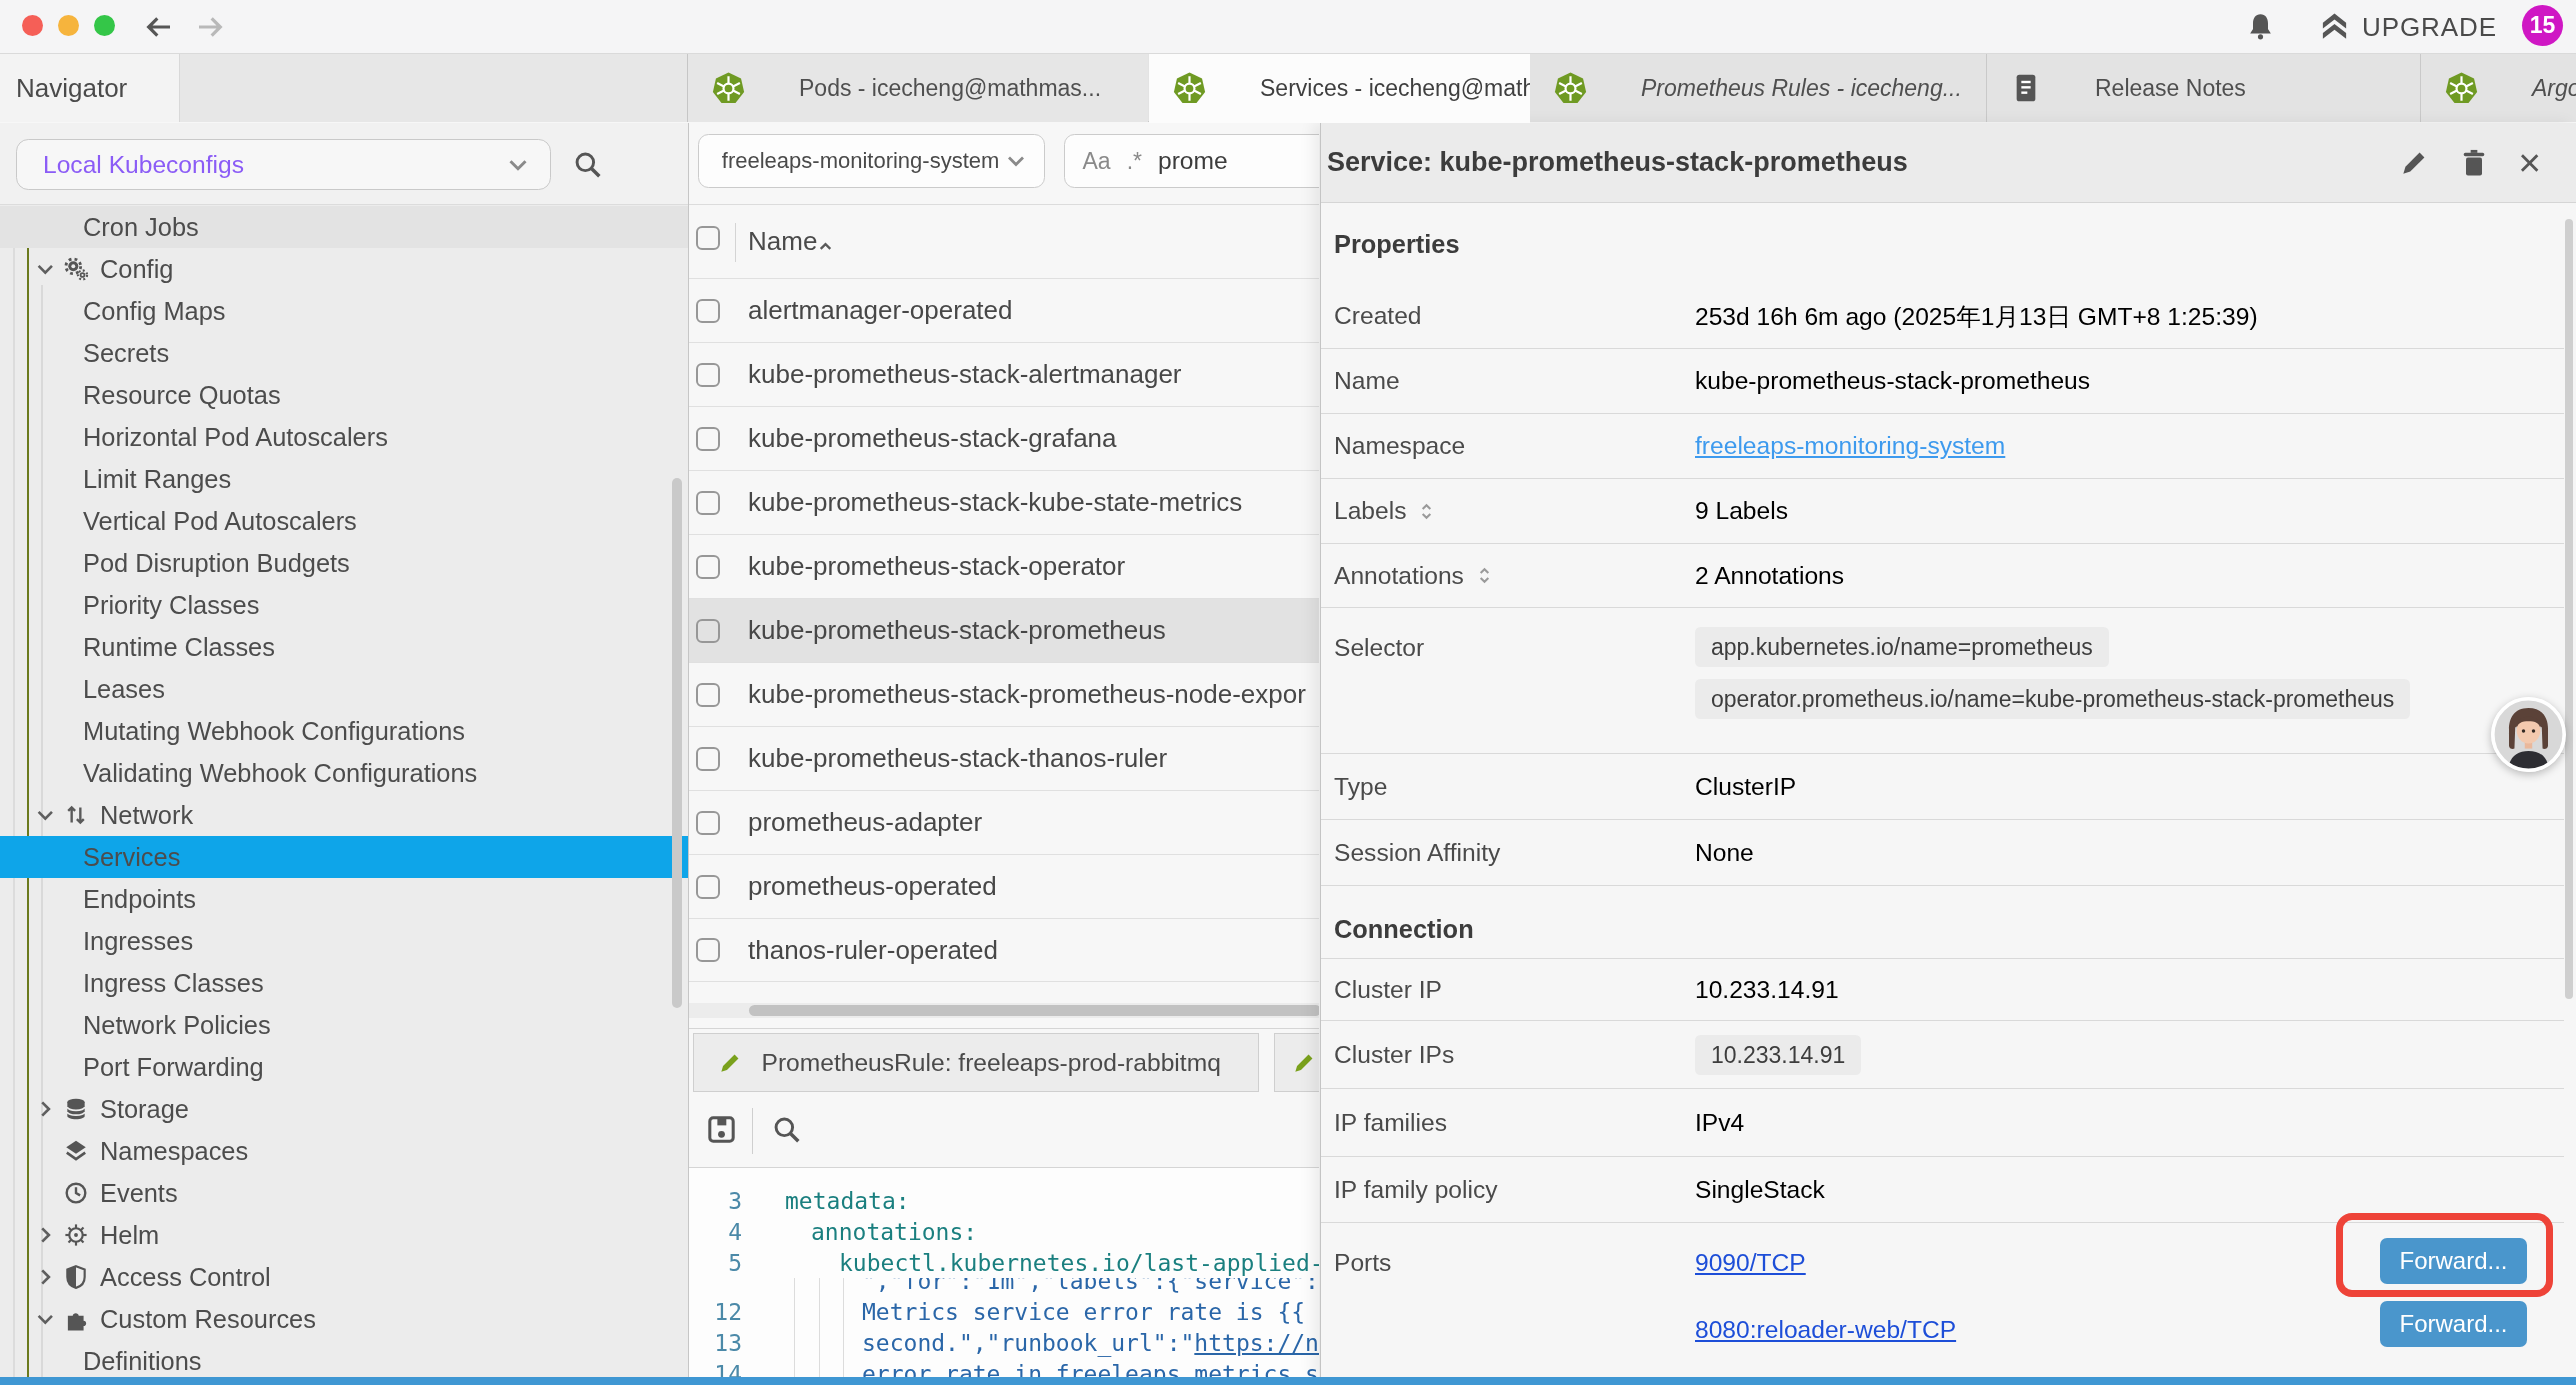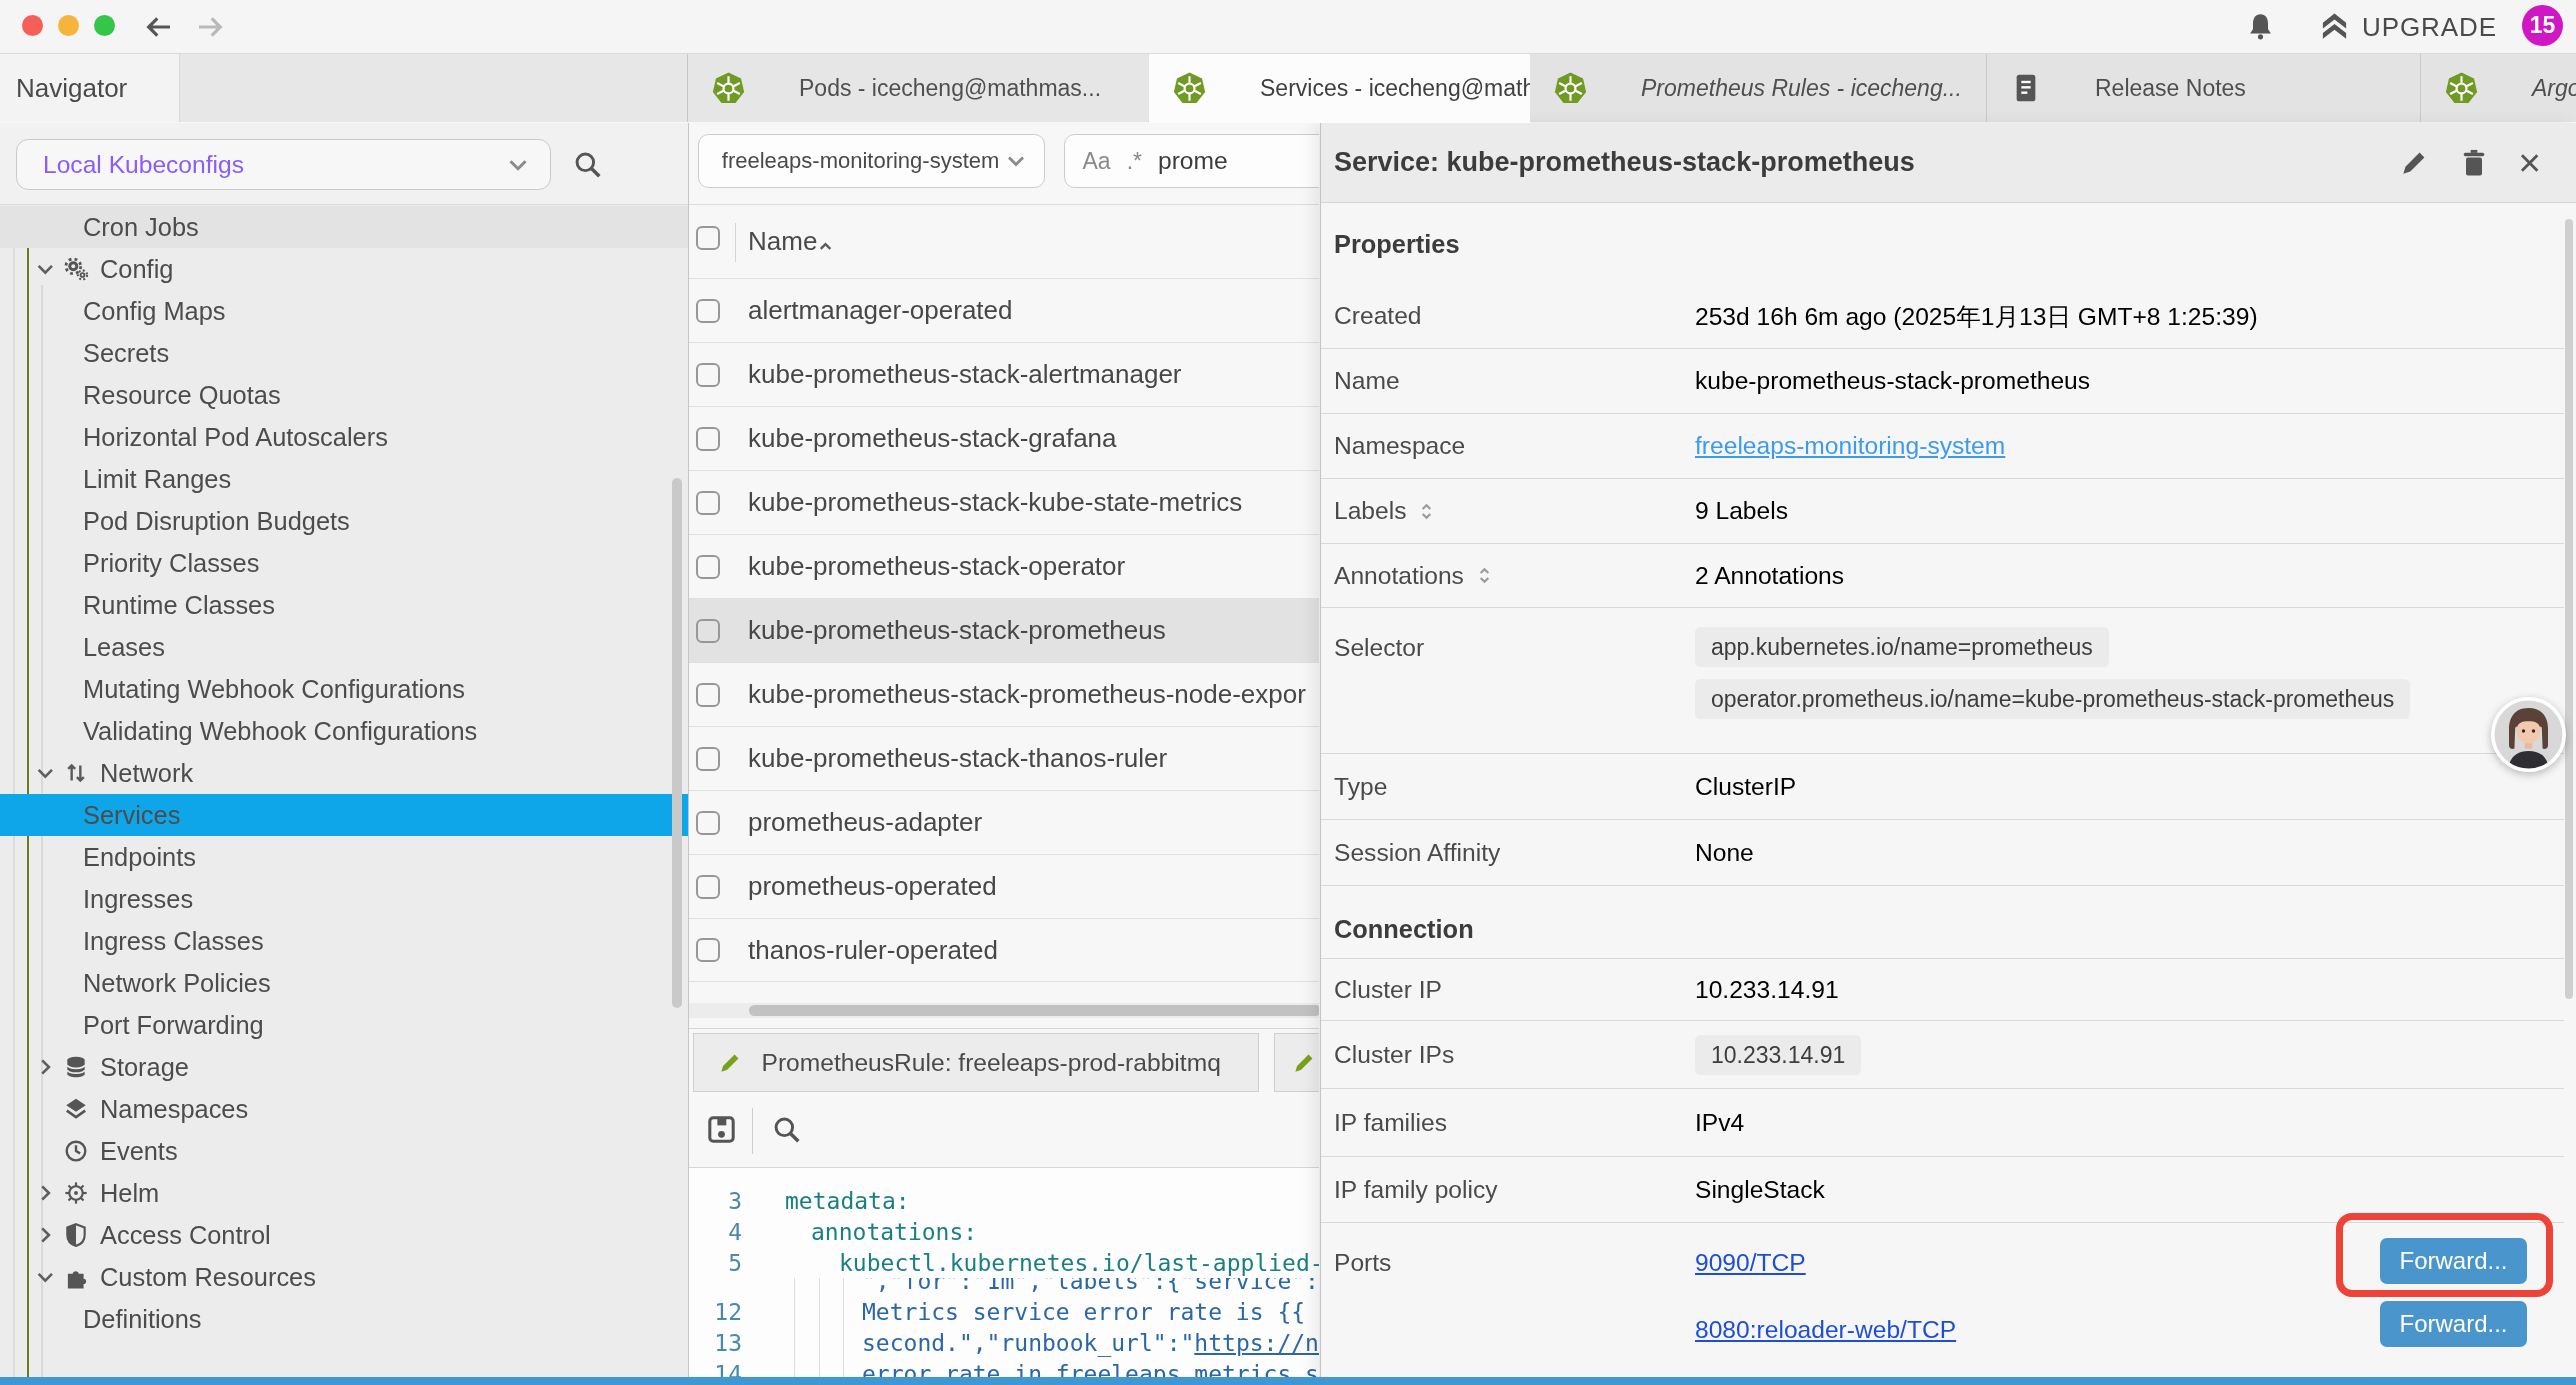--- a/index.html
+++ b/index.html
@@ -92,21 +92,21 @@
   .codelink { color:#2a66a8; text-decoration:underline; }
   .cguide { position:absolute; width:0.9px; background:#dcdcdc; top:110px; bottom:0; }
   .sliver { position:absolute; left:0; top:110px; height:18.4px; width:100%; overflow:hidden; }
   .sliver .ct { top:-10.5px; position:absolute; }
 
   
   .drawer { position:absolute; left:1320px; top:123px; width:1256px; height:1256px; background:#f6f6f6;
             border-left:0.9px solid #c4c4c4; box-shadow:-7px 0 14px rgba(0,0,0,0.07); }
   .d-head { position:absolute; left:0; top:0; width:100%; height:80px; background:#ebebeb; border-bottom:1.8px solid #d5d5d5;
             display:flex; align-items:center; }
-  .d-title { margin-left:13px; font-size:27px; font-weight:bold; color:#3c3c3c; }
+  .d-title { margin-left:6px; font-size:27px; font-weight:bold; color:#3c3c3c; }
   .d-icons { margin-left:auto; display:flex; align-items:center; gap:28px; margin-right:35px; }
   .d-close { font-size:39px; color:#555; font-weight:300; line-height:1; }
   .dbody { position:absolute; left:0; top:82px; width:1243px; }
   .dheading { height:79px; display:flex; align-items:center; padding-left:13px; font-size:25.4px; font-weight:bold; color:#3c3c3c; }
   .drow { position:relative; display:flex; align-items:center; border-bottom:1.8px solid #d9d9d9; }
   .dlbl { position:absolute; left:13px; font-size:24.6px; color:#4a4a4a; display:flex; align-items:center; gap:8.8px; }
   .dval { position:absolute; left:374px; font-size:24.6px; color:#000000; }
   .nslink { color:#3d9aee; text-decoration:underline; }
   .chip { display:inline-block; background:#ebebeb; border-radius:5.3px; height:40px; line-height:40px;
           padding:0 16px; font-size:23px; color:#3d3d3d; white-space:nowrap; }
@@ -359,20 +359,23 @@
       <div class="trow">
           <span class="tlabel leaf">Resource Quotas</span>
         </div>
       <div class="trow">
           <span class="tlabel leaf">Horizontal Pod Autoscalers</span>
         </div>
       <div class="trow">
           <span class="tlabel leaf">Limit Ranges</span>
         </div>
       <div class="trow">
+          <span class="tlabel leaf">Vertical Pod Autoscalers</span>
+        </div>
+      <div class="trow">
           <span class="tlabel leaf">Pod Disruption Budgets</span>
         </div>
       <div class="trow">
           <span class="tlabel leaf">Priority Classes</span>
         </div>
       <div class="trow">
           <span class="tlabel leaf">Runtime Classes</span>
         </div>
       <div class="trow">
           <span class="tlabel leaf">Leases</span>

